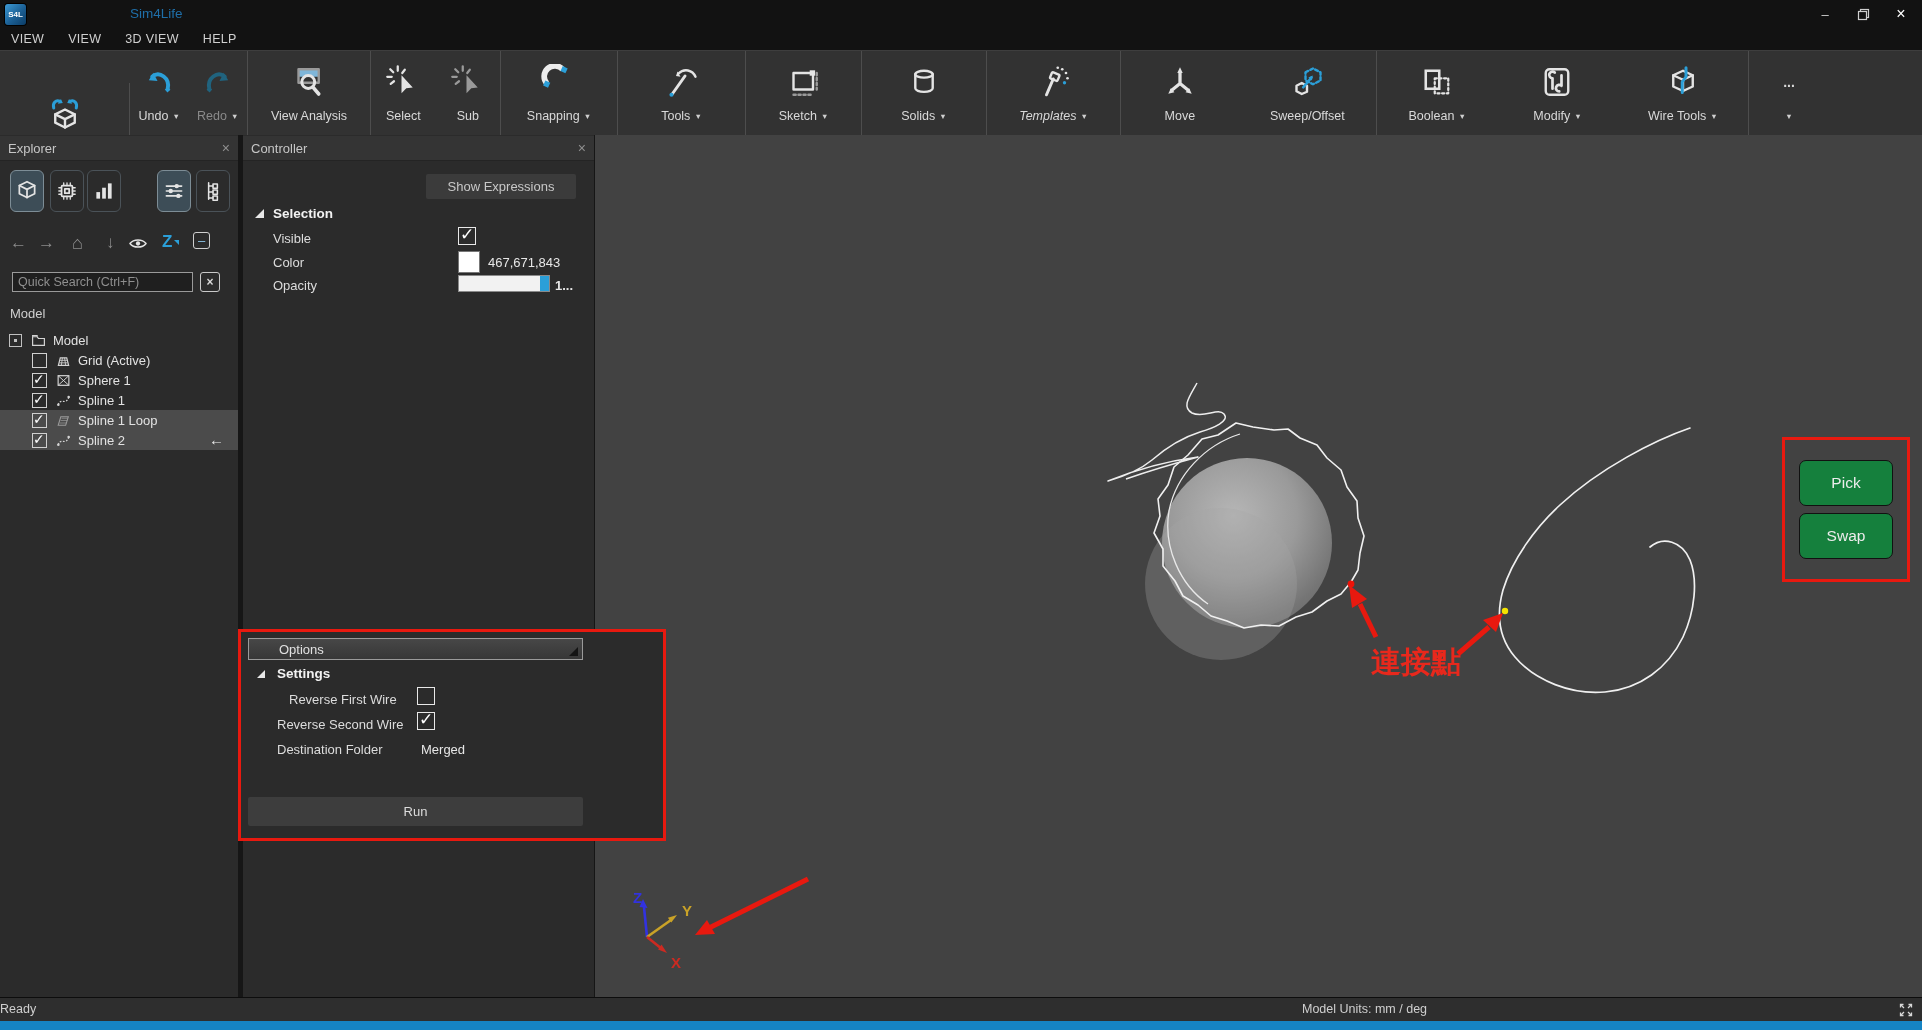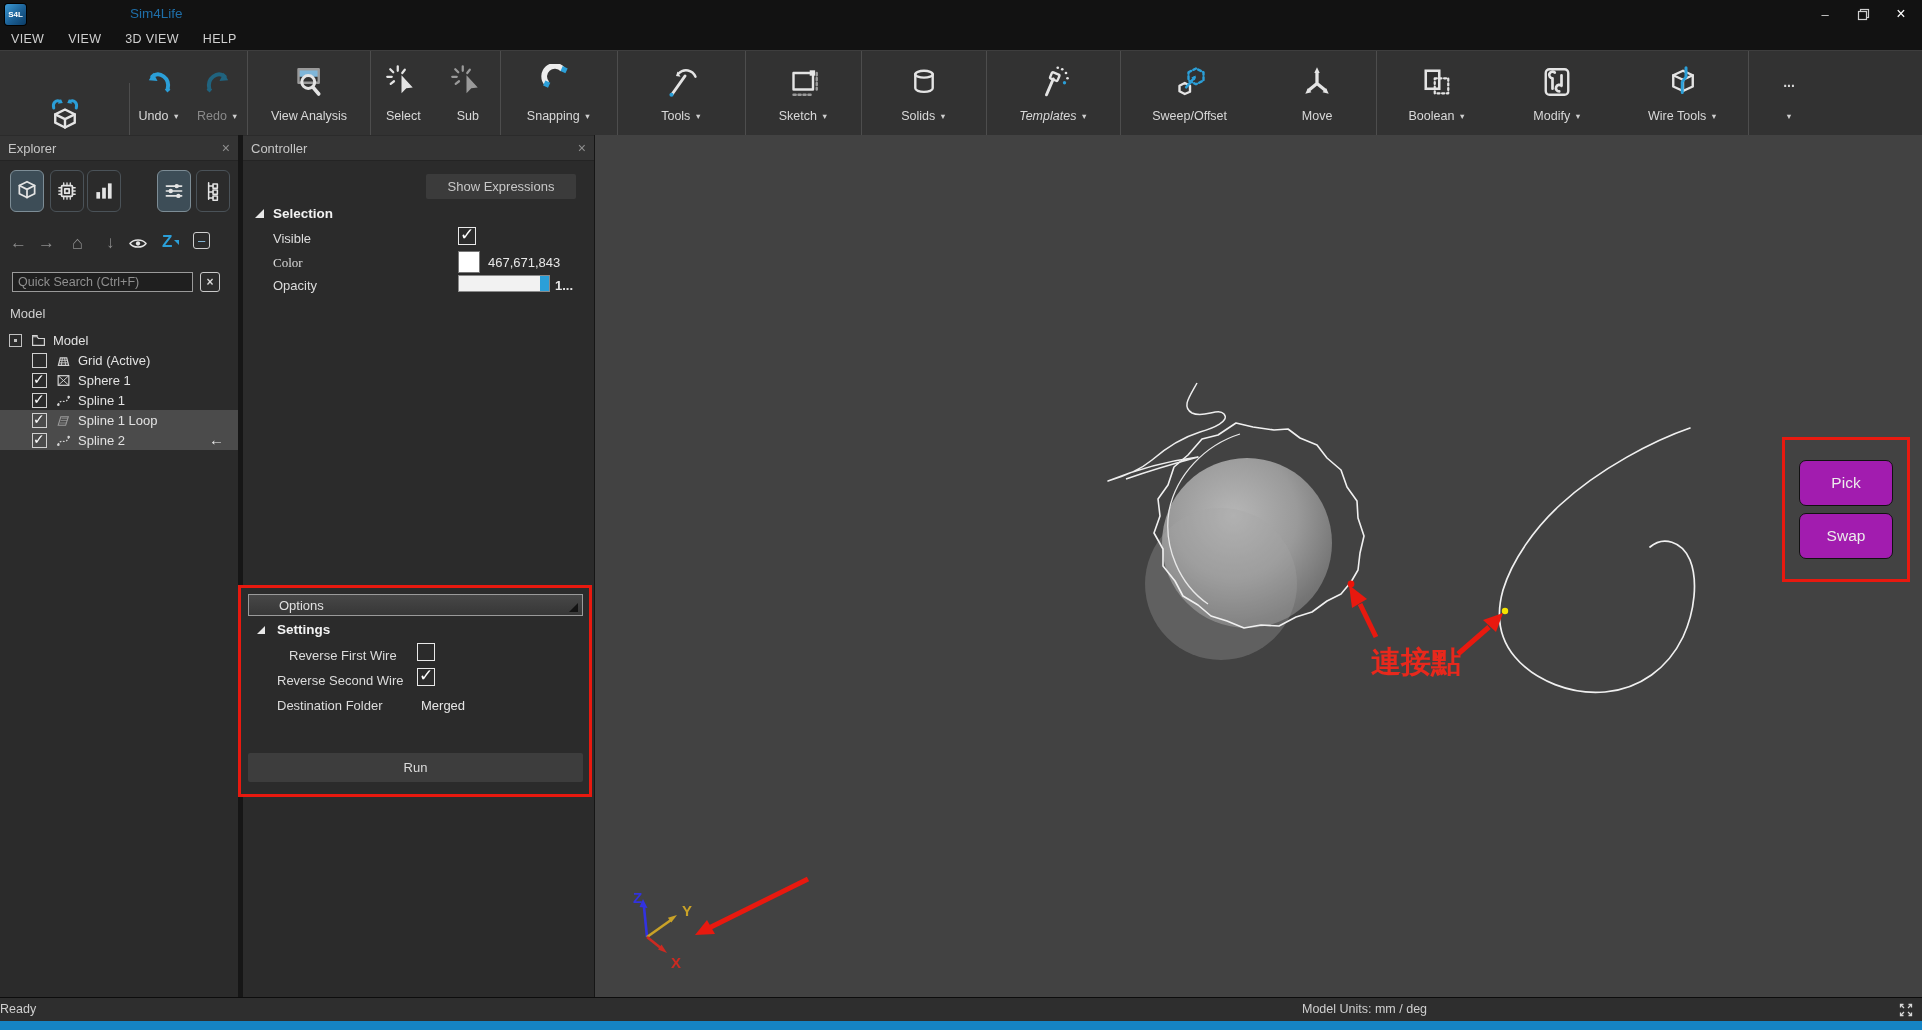--- a/index.html
+++ b/index.html
@@ -81,31 +81,31 @@
   .grphdr{position:absolute;font-size:13.5px;font-weight:bold;color:#f2f2f2;}
   .tri-exp{position:absolute;width:0;height:0;border-left:9px solid transparent;border-bottom:9px solid #e8e8e8;}
   .clabel{position:absolute;left:30px;font-size:13px;color:#dcdcdc;}
   .cb18{position:absolute;width:18px;height:18px;border:1.5px solid #e8e8e8;background:#2b2b2b;}
   .cb18 span{position:absolute;left:1px;top:-4px;font-size:17px;color:#fff;}
   .swatch{position:absolute;left:215px;top:116px;width:22px;height:22px;background:#ffffff;border:1px solid #777;}
   .cval{position:absolute;font-size:13px;color:#e6e6e6;}
   .slider{position:absolute;left:215px;top:140px;width:92px;height:17px;background:#f2f2f2;border:1px solid #8a8a8a;}
   .sknob{position:absolute;right:0;top:0;width:9px;height:15px;background:#2b9fd8;}
 
-  .optframe{position:absolute;left:-5px;top:450px;width:354px;height:212px;border:3px solid #e8190f;background:#2b2b2b;z-index:5;padding-left:29px;}
+  .optframe{position:absolute;left:-5px;top:494px;width:428px;height:212px;border:3px solid #e8190f;background:#2b2b2b;z-index:5;padding-left:29px;}
   .opthdr{position:absolute;left:7px;top:6px;width:335px;height:22px;background:linear-gradient(#474747,#373737);
           border:1px solid #9a9a9a;display:flex;align-items:center;padding-left:30px;font-size:13px;color:#e0e0e0;}
   .opthdr .tri{position:absolute;right:4px;bottom:3px;width:0;height:0;border-left:9px solid transparent;border-bottom:9px solid #141414;}
   .runbtn{position:absolute;left:7px;top:165px;width:335px;height:29px;background:#3d3d3d;border-radius:2px;
           display:flex;align-items:center;justify-content:center;font-size:13px;color:#dcdcdc;}
 
   
   .vpsvg{position:absolute;left:0;top:0;width:1327px;height:862px;}
   .pickframe{position:absolute;left:1187px;top:302px;width:128px;height:145px;border:3px solid #e8190f;z-index:6;}
-  .vbtn{position:absolute;left:14px;width:94px;height:46px;background:#a21caf;border:1px solid #111;border-radius:7px;
+  .vbtn{position:absolute;left:14px;width:94px;height:46px;background:#15803d;border:1px solid #111;border-radius:7px;
         color:#ececec;font-size:15.5px;display:flex;align-items:center;justify-content:center;}
   .runarrow{position:absolute;left:400px;top:720px;width:200px;height:100px;z-index:7;pointer-events:none;}
 
   
   .statusbar{position:absolute;left:0;top:997px;width:1922px;height:24px;background:#2e2e2e;border-top:1px solid #0d0d0d;}
   .statusbar .txt{position:absolute;top:4px;font-size:12.5px;color:#cfcfcf;}
   .progress{position:absolute;left:0;top:1021px;width:1922px;height:9px;background:#1584c4;}
 </style>
 </head>
 <body>
@@ -309,46 +309,46 @@
             </svg>
         </div>
         <div class="tcap">
             <span>Templates</span>
             <span class="dd">▼</span>
           </div>
       </div>
     </div>
 
     <div class="tgroup" style="width:256px;">
-      <div class="titem" style="flex:1.2;">
-        <div class="ticon">
-          <svg class="i" viewBox="0 0 24 24">
-              <path class="sw" d="M5 14.5l3.5-1.8 3.5 1.8v4L8.5 20 5 18.2z"></path>
-              <path class="sb" style="stroke-dasharray:2 1.6" d="M11 5.5L16 3l5 2.5v5.5L16 13.5l-5-2.5z"></path>
-              <path class="sb" style="stroke-width:1.8" d="M9.5 15.5L15 9"></path>
-              <polygon class="fb" points="15.8,7.6 12.9,9 15.3,11"></polygon>
-            </svg>
-        </div>
-        <div class="tcap">
-            <span>Sweep/Offset</span>
-          </div>
-      </div>
       <div class="titem" style="flex:1;">
         <div class="ticon">
           <svg class="i" viewBox="0 0 24 24">
               <g class="sw" style="stroke-width:2.2">
                 <path d="M12 13V5.5M12 13l-5.5 4.5M12 13l5.5 4.5"></path>
               </g>
               <polygon class="fw" points="12,2.2 10.2,6 13.8,6"></polygon>
               <polygon class="fw" points="4.2,19.8 8.3,18.9 5.9,16.1"></polygon>
               <polygon class="fw" points="19.8,19.8 15.7,18.9 18.1,16.1"></polygon>
             </svg>
         </div>
         <div class="tcap">
             <span>Move</span>
+          </div>
+      </div>
+      <div class="titem" style="flex:1.2;">
+        <div class="ticon">
+          <svg class="i" viewBox="0 0 24 24">
+              <path class="sw" d="M5 14.5l3.5-1.8 3.5 1.8v4L8.5 20 5 18.2z"></path>
+              <path class="sb" style="stroke-dasharray:2 1.6" d="M11 5.5L16 3l5 2.5v5.5L16 13.5l-5-2.5z"></path>
+              <path class="sb" style="stroke-width:1.8" d="M9.5 15.5L15 9"></path>
+              <polygon class="fb" points="15.8,7.6 12.9,9 15.3,11"></polygon>
+            </svg>
+        </div>
+        <div class="tcap">
+            <span>Sweep/Offset</span>
           </div>
       </div>
     </div>
 
     <div class="tgroup" style="width:372px;">
       <div class="titem" style="flex:1;text-align:right;">
         <div class="ticon">
           <svg class="i" viewBox="0 0 24 24">
               <rect x="4.5" y="4.5" width="9" height="12" style="fill:#2f2f2f;stroke:#e4e4e4;stroke-width:1.7"></rect>
               <rect class="sw" style="stroke-dasharray:1.4 1.7;stroke-width:1.5" x="10.5" y="9.5" width="9" height="10"></rect>
@@ -535,21 +535,21 @@
       <div class="showexp">Show Expressions</div>
 
       <span class="tri-exp" style="left:12px;top:74px;"></span>
       <div class="grphdr" style="left:30px;top:71px;position:absolute;">Selection</div>
 
       <div class="clabel" style="top:96px;">Visible</div>
       <span class="cb18" style="left:215px;top:92px;">
           <span>✓</span>
         </span>
 
-      <div class="clabel" style="top:120px;font-family:Liberation Serif, serif;">Color</div>
+      <div class="clabel" style="top:120px;">Color</div>
       <div class="swatch"></div>
       <div class="cval" style="left:245px;top:120px;">467,671,843</div>
 
       <div class="clabel" style="top:143px;">Opacity</div>
       <div class="slider">
           <span class="sknob"></span>
         </div>
       <div class="cval" style="left:312px;top:143px;font-weight:bold;">1...</div>
 
       <div class="optframe">

